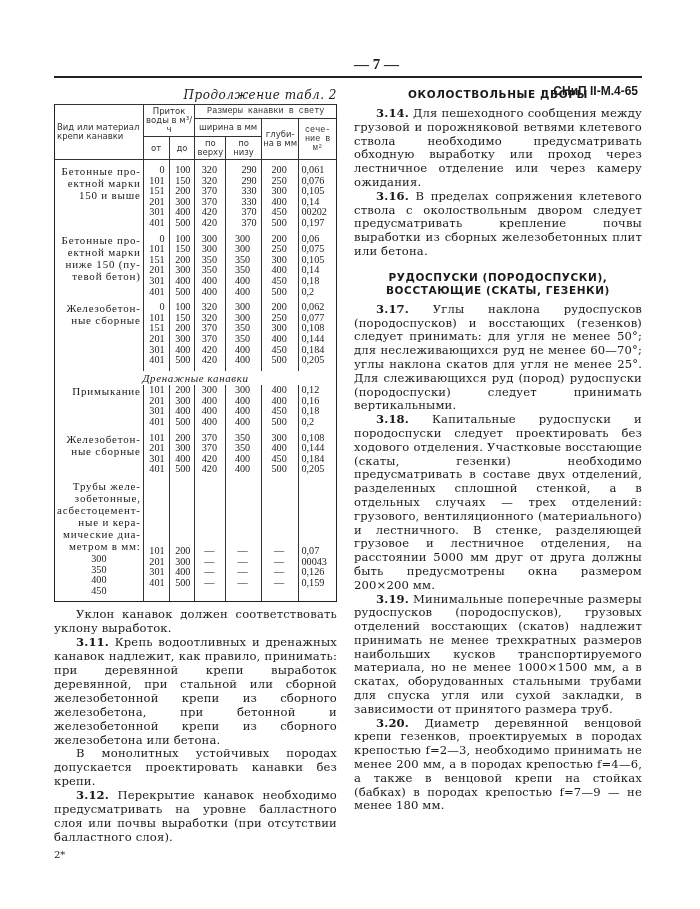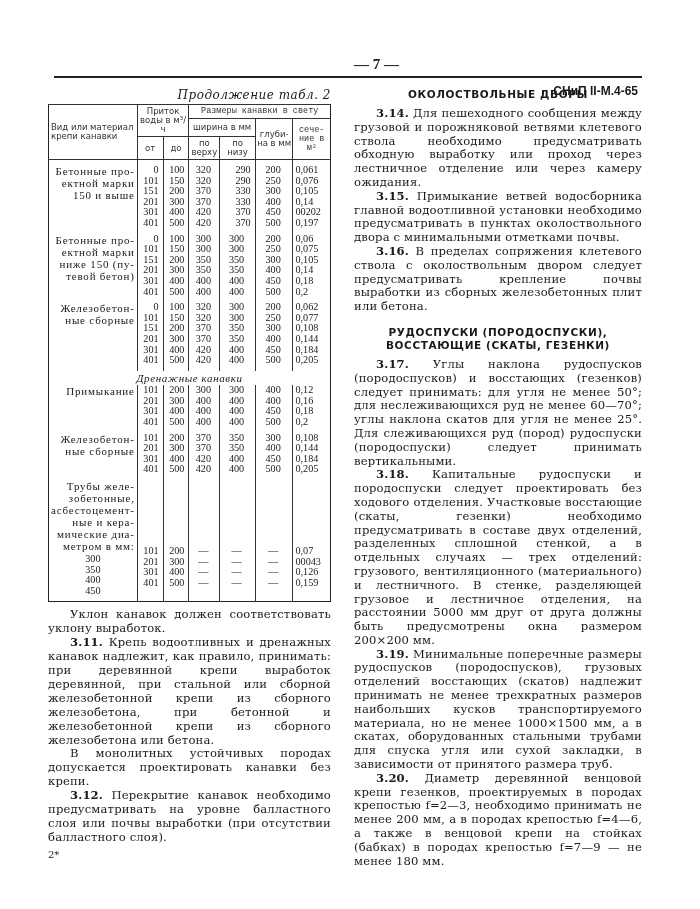--- a/index.html
+++ b/index.html
@@ -14,21 +14,21 @@
   }
   .page-num {
     position: absolute; left: 300px; top: 0; font-size: 15px; font-weight: bold;
     font-family: "Liberation Serif", serif;
   }
   .doc-code {
     position: absolute; right: 4px; top: 0; font-size: 12px; font-weight: bold;
     font-family: "Liberation Sans", sans-serif;
     margin-top: 28px;
   }
-  .left-col { position: absolute; left: 48px; top: 88px; width: 283px; }
+  .left-col { position: absolute; left: 54px; top: 88px; width: 283px; }
   .right-col { position: absolute; left: 354px; top: 88px; width: 288px; }
   .table-caption {
     text-align: right; font-style: italic; font-size: 12px; margin: 0 0 2px 0;
     letter-spacing: 0.5px;
   }
   table.t {
     width: 283px; border-collapse: collapse; font-size: 10.2px;
     font-family: "Liberation Serif", serif; line-height: 10.6px;
     border-top: 1.5px solid #222; border-bottom: 1.5px solid #222;
   }
@@ -535,21 +535,20 @@
   <p class="para">Уклон канавок должен соответствовать уклону выработок.</p>
   <p class="para"><b>3.11.</b> <span>Крепь водоотливных и дренажных канавок надлежит, как правило, принимать: при деревянной крепи выработок деревянной, при стальной или сборной железобетонной крепи из сборного железобетона, при бетонной и железобетонной крепи из сборного железобетона или бетона.</span></p>
   <p class="para">В монолитных устойчивых породах допускается проектировать канавки без крепи.</p>
   <p class="para"><b>3.12.</b> <span>Перекрытие канавок необходимо предусматривать на уровне балластного слоя или почвы выработки (при отсутствии балластного слоя).</span></p>
   <div class="footnote-mark">2*</div>
 </div>
 
 <div class="right-col">
   <h3 class="sect-head">ОКОЛОСТВОЛЬНЫЕ ДВОРЫ</h3>
   <p class="para"><b>3.14.</b> <span>Для пешеходного сообщения между грузовой и порожняковой ветвями клетевого ствола необходимо предусматривать обходную выработку или проход через лестничное отделение или через камеру ожидания.</span></p>
-  <p class="para"><b>3.15.</b> <span>Примыкание ветвей водосборника главной водоотливной установки необходимо предусматривать в пунктах околоствольного двора с минимальными отметками почвы.</span></p>
   <p class="para"><b>3.16.</b> <span>В пределах сопряжения клетевого ствола с околоствольным двором следует предусматривать крепление почвы выработки из сборных железобетонных плит или бетона.</span></p>
   <div class="spacer"></div>
   <h3 class="sect-head">РУДОСПУСКИ (ПОРОДОСПУСКИ), ВОССТАЮЩИЕ (СКАТЫ, ГЕЗЕНКИ)</h3>
   <p class="para"><b>3.17.</b> <span>Углы наклона рудоспусков (породоспусков) и восстающих (гезенков) следует принимать: для угля не менее 50°; для неслеживающихся руд не менее 60—70°; углы наклона скатов для угля не менее 25°. Для слеживающихся руд (пород) рудоспуски (породоспуски) следует принимать вертикальными.</span></p>
   <p class="para"><b>3.18.</b> <span>Капитальные рудоспуски и породоспуски следует проектировать без ходового отделения. Участковые восстающие (скаты, гезенки) необходимо предусматривать в составе двух отделений, разделенных сплошной стенкой, а в отдельных случаях — трех отделений: грузового, вентиляционного (материального) и лестничного. В стенке, разделяющей грузовое и лестничное отделения, на расстоянии 5000 мм друг от друга должны быть предусмотрены окна размером 200×200 мм.</span></p>
   <p class="para"><b>3.19.</b> <span>Минимальные поперечные размеры рудоспусков (породоспусков), грузовых отделений восстающих (скатов) надлежит принимать не менее трехкратных размеров наибольших кусков транспортируемого материала, но не менее 1000×1500 мм, а в скатах, оборудованных стальными трубами для спуска угля или сухой закладки, в зависимости от принятого размера труб.</span></p>
   <p class="para"><b>3.20.</b> <span>Диаметр деревянной венцовой крепи гезенков, проектируемых в породах крепостью f=2—3, необходимо принимать не менее 200 мм, а в породах крепостью f=4—6, а также в венцовой крепи на стойках (бабках) в породах крепостью f=7—9 — не менее 180 мм.</span></p>
 </div>
 
 </body></html>

